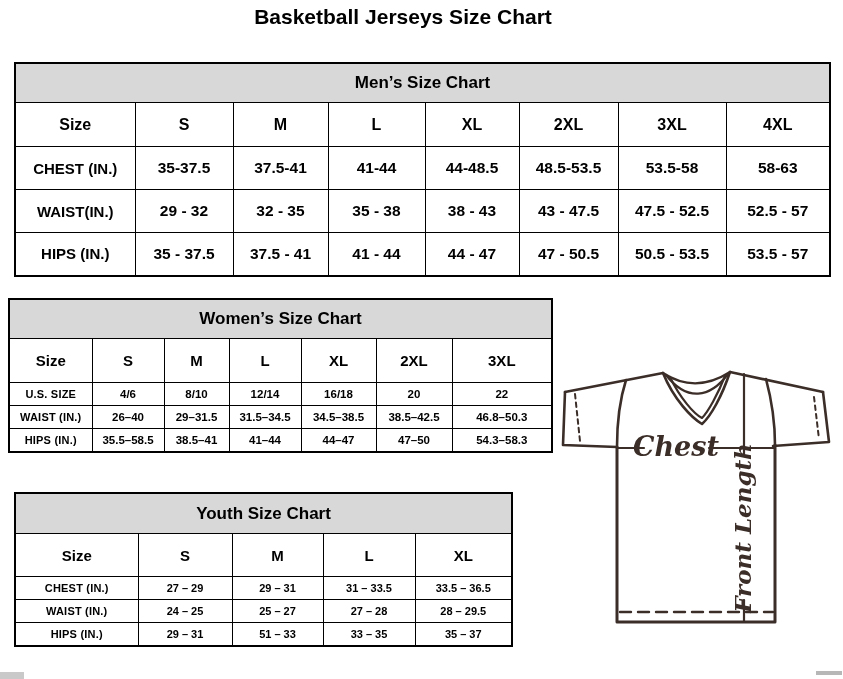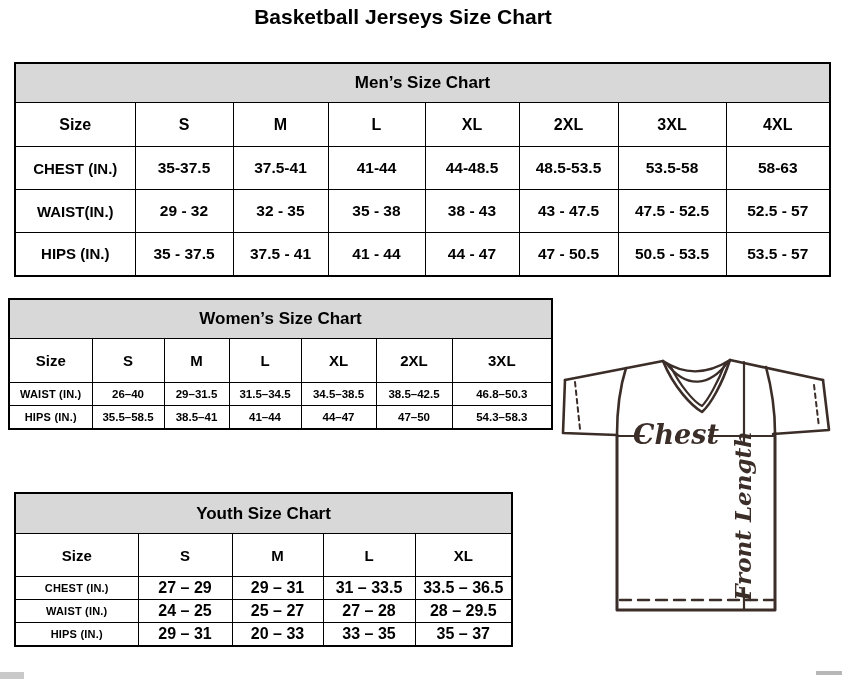--- a/index.html
+++ b/index.html
@@ -29,23 +29,23 @@
   .womens .band-row th { height:38px; }
   .womens .head-row th { height:43px; font-size:15px; }
   .womens .data-row    { height:23px; }
   .womens .data-row th { font-size:11px; letter-spacing:0.2px; }
   .womens .data-row td { font-size:11.5px; }
 
   .youth .band-row th  { height:39px; }
   .youth .head-row th  { height:42px; font-size:15px; }
   .youth .data-row     { height:23px; }
   .youth .data-row th  { font-size:11px; letter-spacing:0.2px; }
-  .youth .data-row td  { font-size:16px;margin-top:36px; }
-
-  #jersey-wrap { position:absolute; left:552px; top:348px; width:290px; height:300px; }
+  .youth .data-row td  { font-size:11px;margin-top:36px; }
+
+  #jersey-wrap { position:absolute; left:552px; top:360px; width:290px; height:300px; }
   #jersey-wrap svg { display:block; }
   .jersey-text {
     font-family:"DejaVu Serif", serif; font-style:italic; font-weight:bold;
     fill:#3b2d28;
   }
   .scroll-frag { position:absolute; }
   #scroll-frag-left  { left:0; top:672px; width:24px; height:7px; background:#c9c9c9; }
   #scroll-frag-right { left:816px; top:671px; width:26px; height:4px; background:#b7b7b7; }
 </style>
 </head>
@@ -130,20 +130,29 @@
       <tr class="head-row">
         <th>Size</th>
         <th>S</th>
         <th>M</th>
         <th>L</th>
         <th>XL</th>
         <th>2XL</th>
         <th>3XL</th>
       </tr>
       <tr class="data-row">
+        <th>U.S. SIZE</th>
+        <td>4/6</td>
+        <td>8/10</td>
+        <td>12/14</td>
+        <td>16/18</td>
+        <td>20</td>
+        <td>22</td>
+      </tr>
+      <tr class="data-row">
         <th>WAIST (IN.)</th>
         <td>26–40</td>
         <td>29–31.5</td>
         <td>31.5–34.5</td>
         <td>34.5–38.5</td>
         <td>38.5–42.5</td>
         <td>46.8–50.3</td>
       </tr>
       <tr class="data-row">
         <th>HIPS (IN.)</th>
@@ -186,21 +195,21 @@
       <tr class="data-row">
         <th>WAIST (IN.)</th>
         <td>24 – 25</td>
         <td>25 – 27</td>
         <td>27 – 28</td>
         <td>28 – 29.5</td>
       </tr>
       <tr class="data-row">
         <th>HIPS (IN.)</th>
         <td>29 – 31</td>
-        <td>20 – 33</td>
+        <td>51 – 33</td>
         <td>33 – 35</td>
         <td>35 – 37</td>
       </tr>
     </tbody>
   </table>
 
   <div id="jersey-wrap">
     <svg width="290" height="300" viewBox="0 0 290 300" fill="none" stroke="#3b2d28" stroke-width="2.6" stroke-linecap="round" stroke-linejoin="round">
 
       <path d="M65,87 L65,262 L223,262 L223,85" stroke-width="3"></path>

